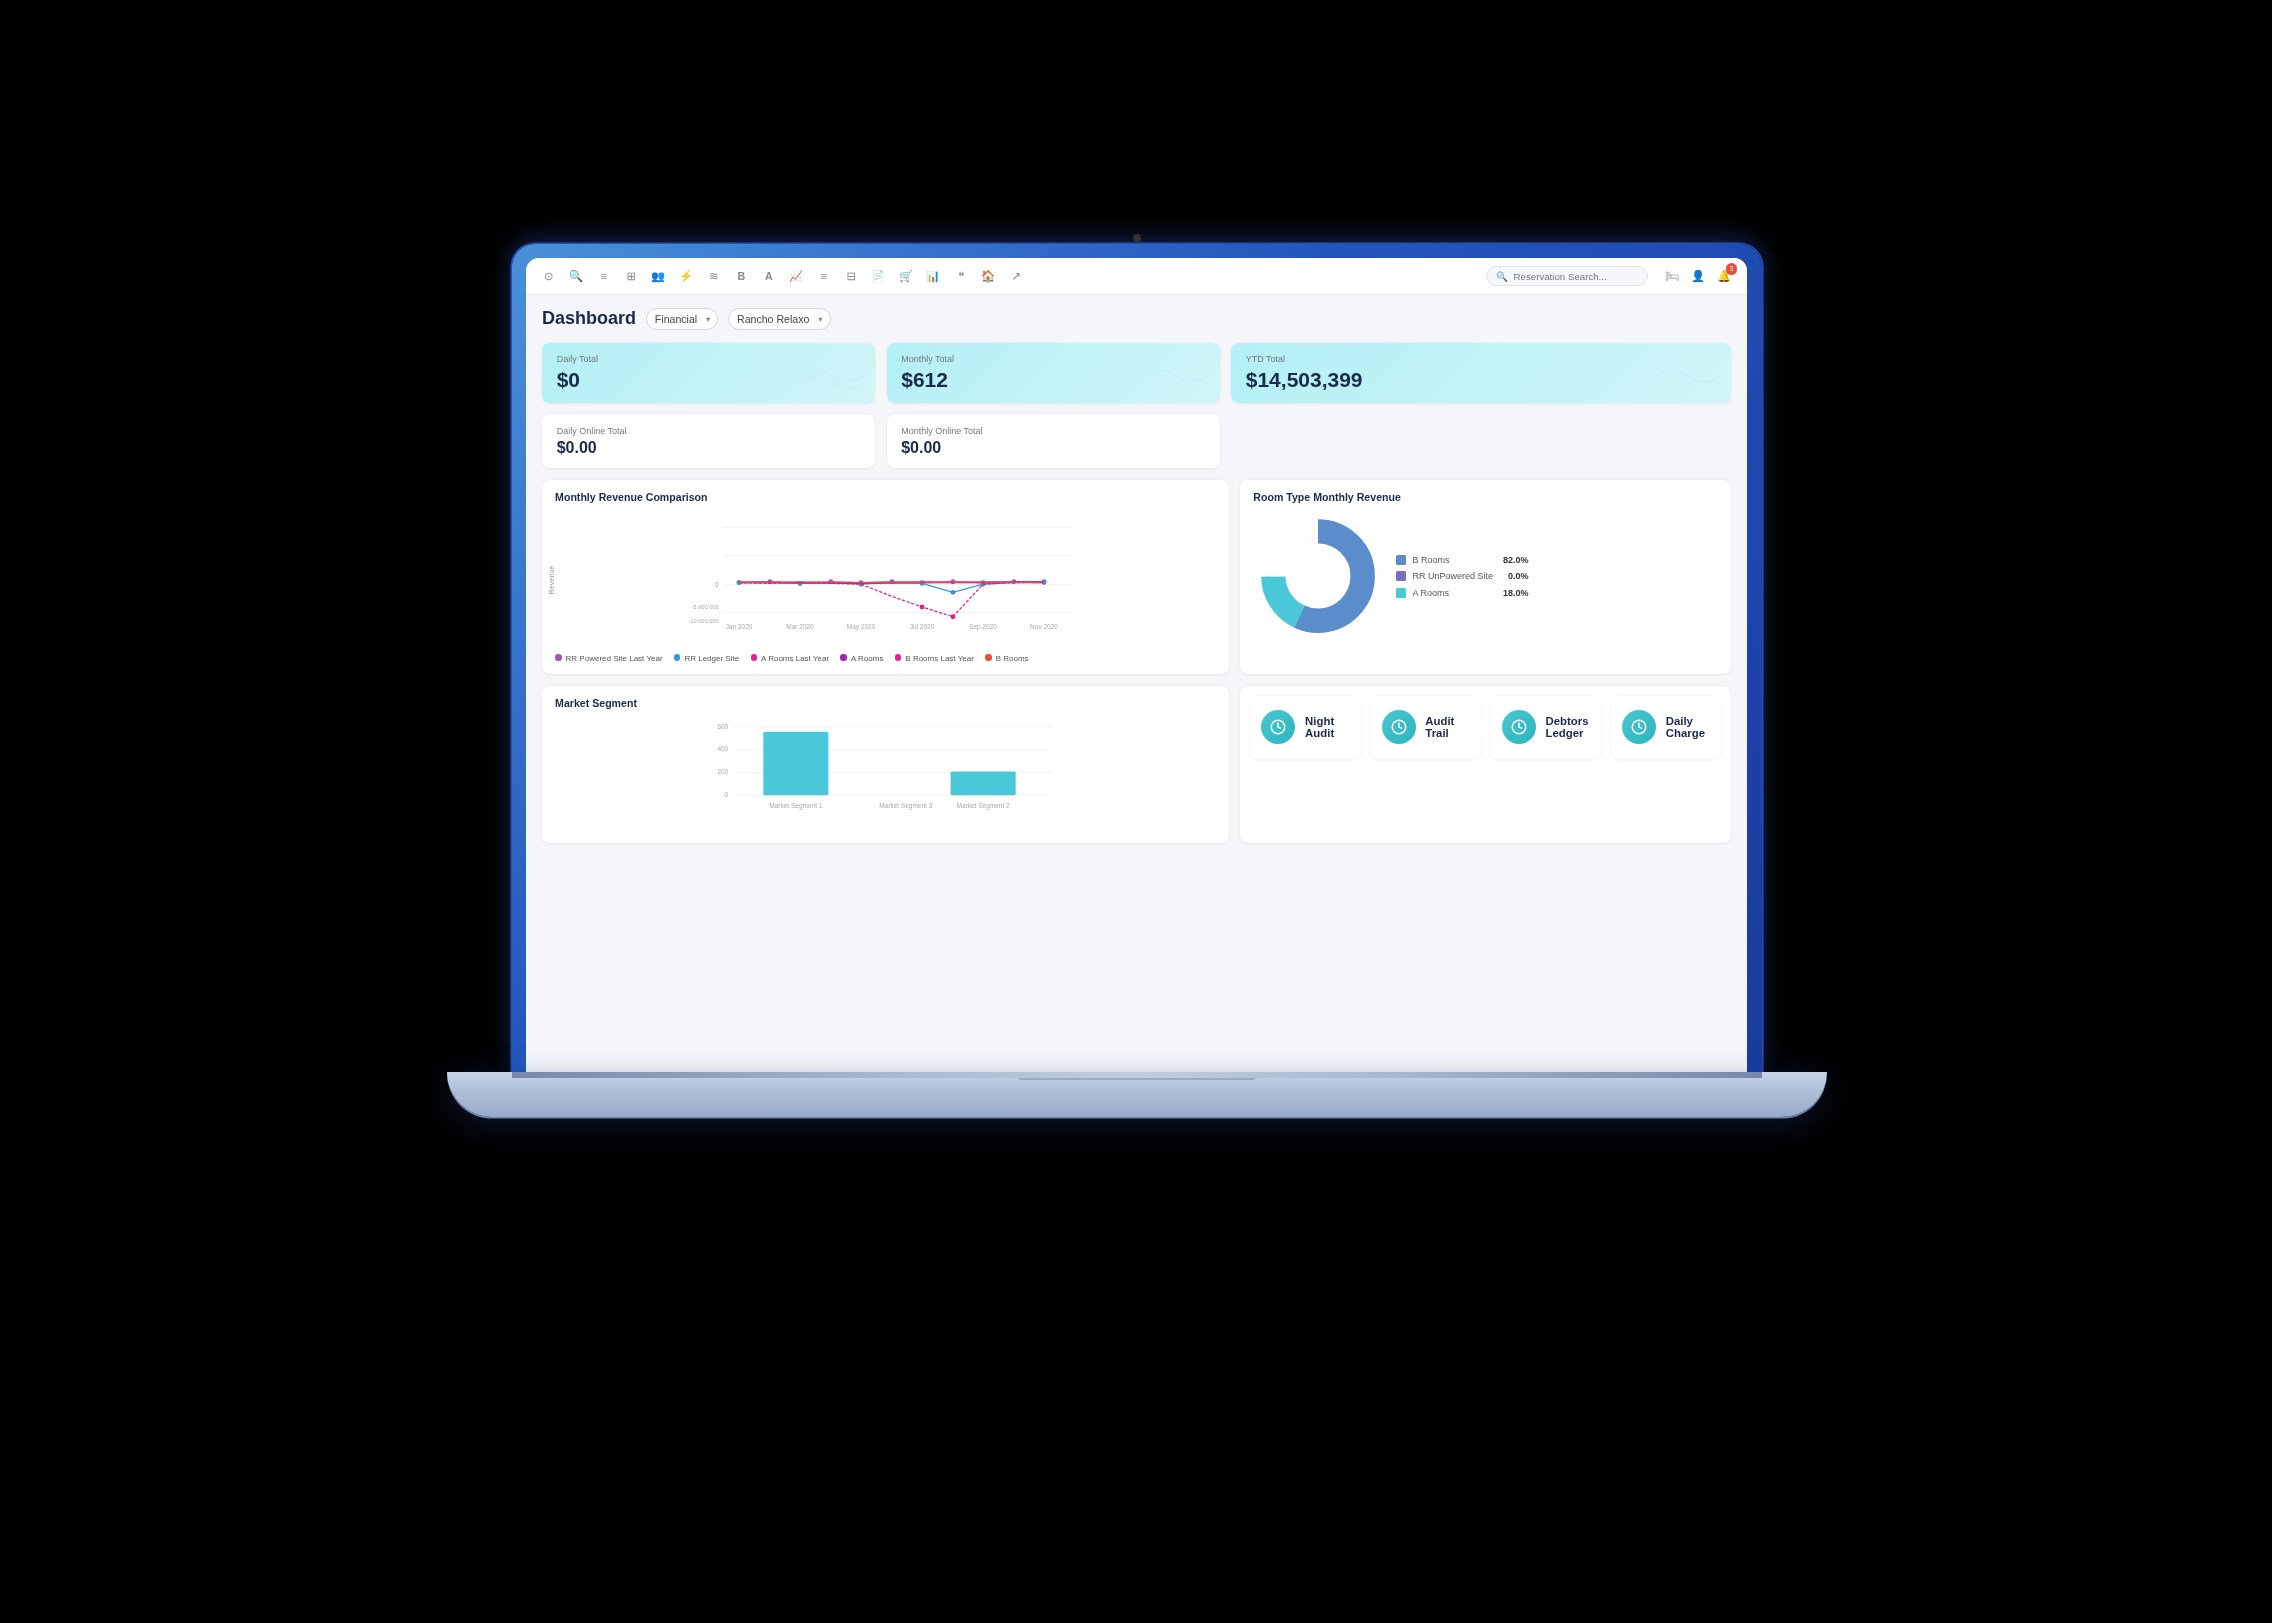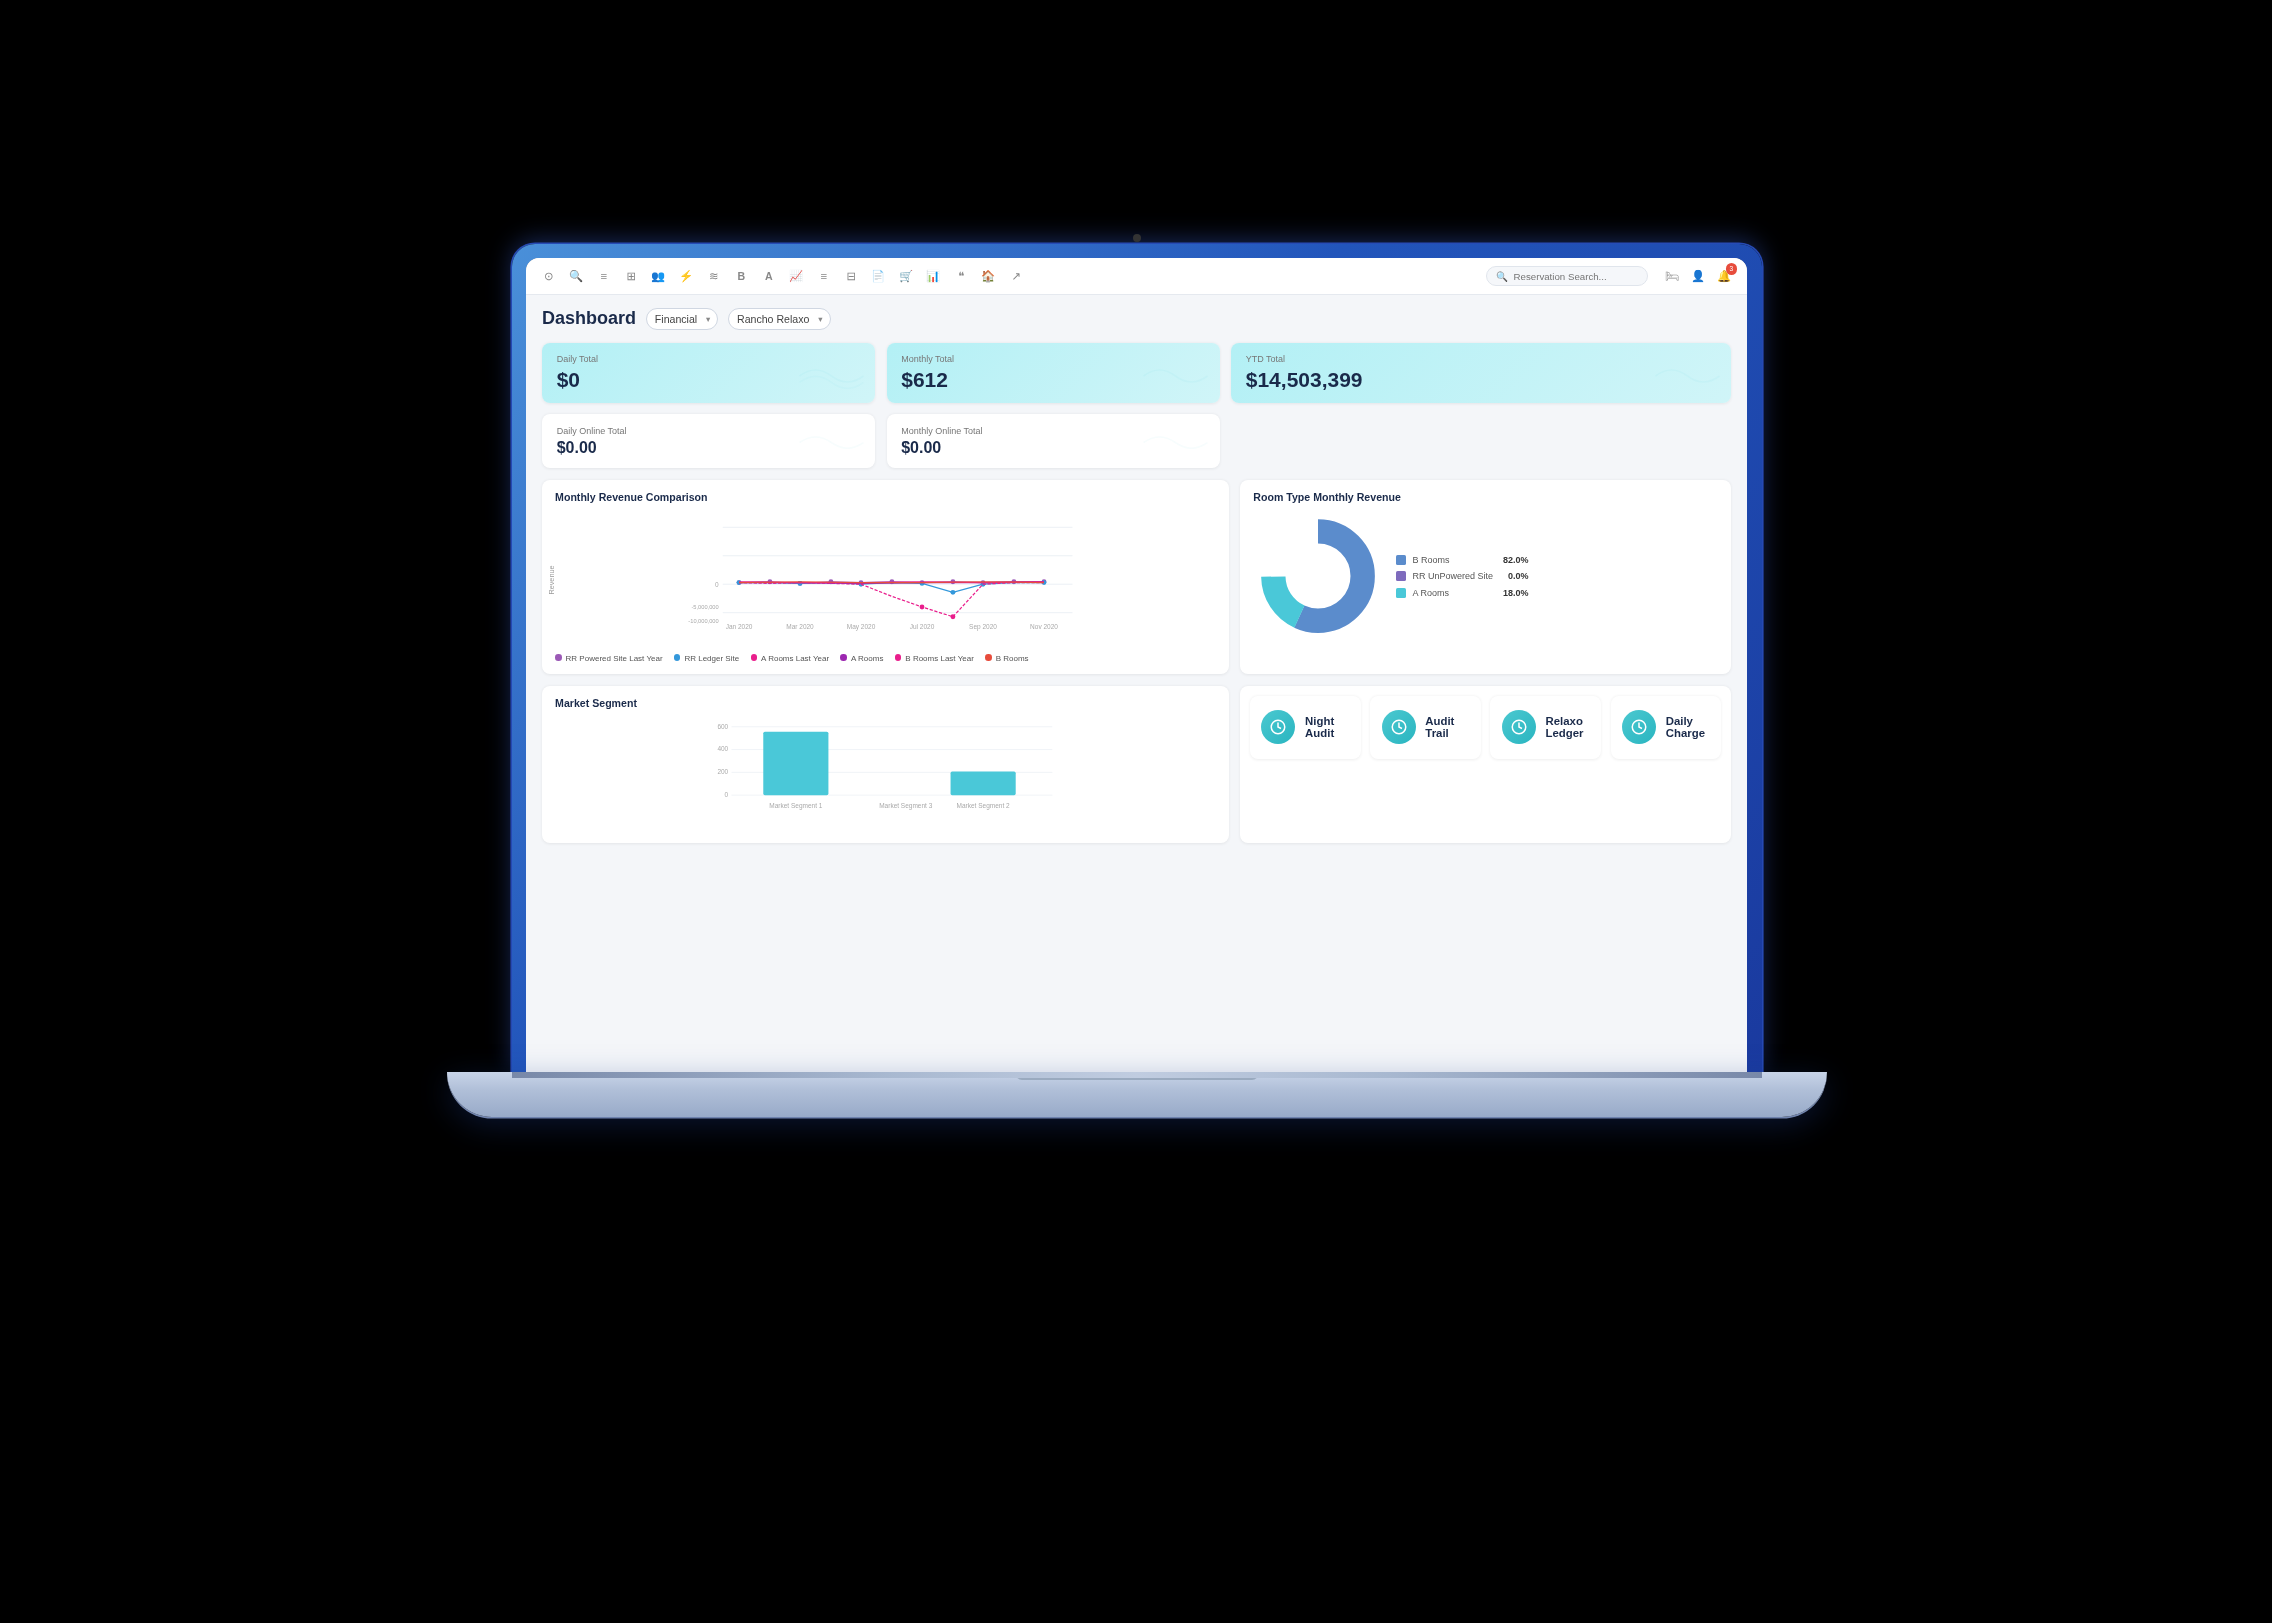--- a/index.html
+++ b/index.html
@@ -692,21 +692,21 @@
                   </div>
                   <span class="action-tile-label">Audit Trail</span>
                 </div>
                 <div class="action-tile">
                   <div class="action-tile-icon">
                     <svg width="18" height="18" viewBox="0 0 24 24" fill="none" stroke="white" stroke-width="2">
                       <circle cx="12" cy="12" r="9"></circle>
                       <polyline points="12,6 12,12 16,14"></polyline>
                     </svg>
                   </div>
-                  <span class="action-tile-label">Relaxo Ledger</span>
+                  <span class="action-tile-label">Debtors Ledger</span>
                 </div>
                 <div class="action-tile">
                   <div class="action-tile-icon">
                     <svg width="18" height="18" viewBox="0 0 24 24" fill="none" stroke="white" stroke-width="2">
                       <circle cx="12" cy="12" r="9"></circle>
                       <polyline points="12,6 12,12 16,14"></polyline>
                     </svg>
                   </div>
                   <span class="action-tile-label">Daily Charge</span>
                 </div>

